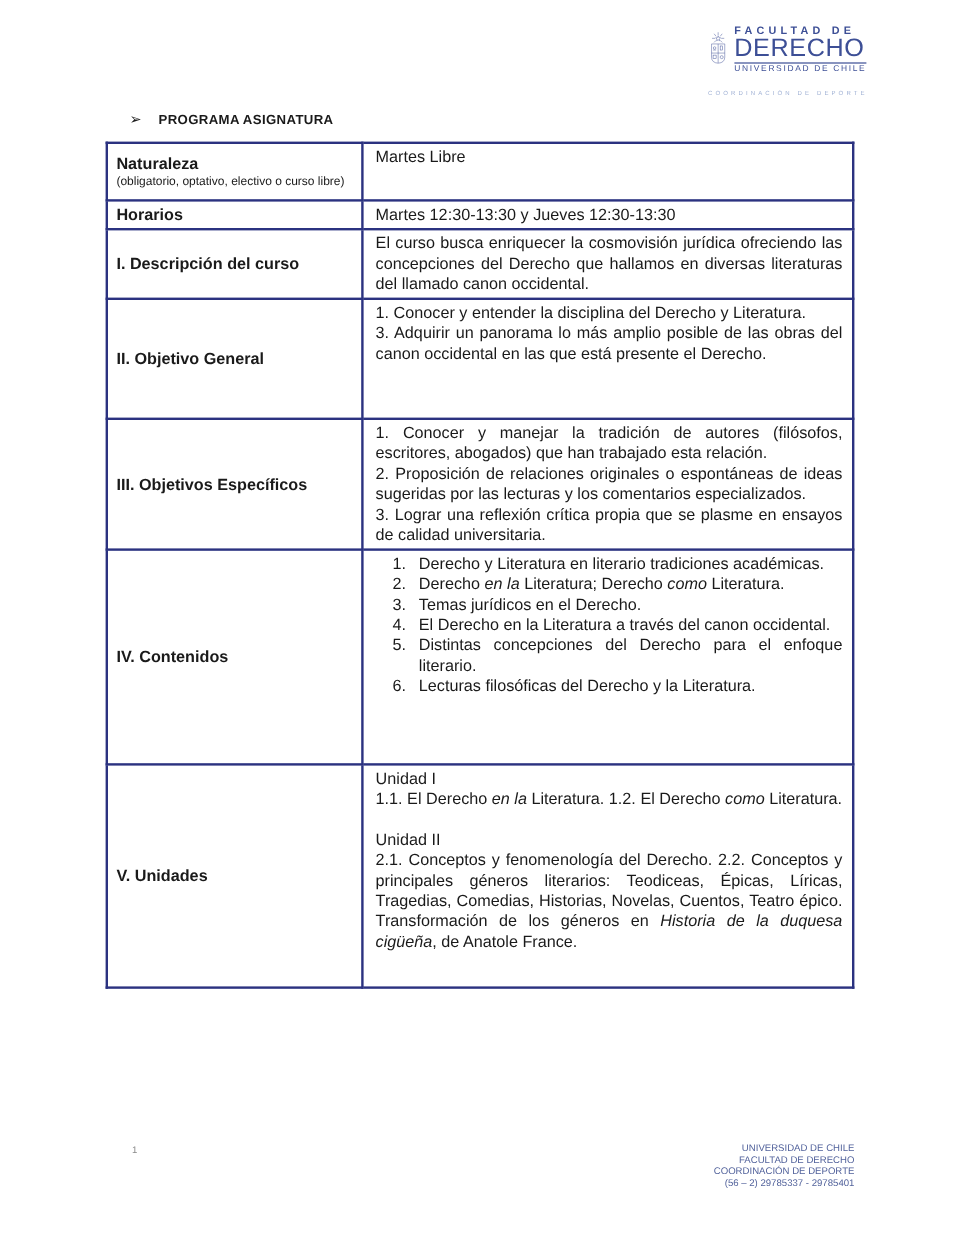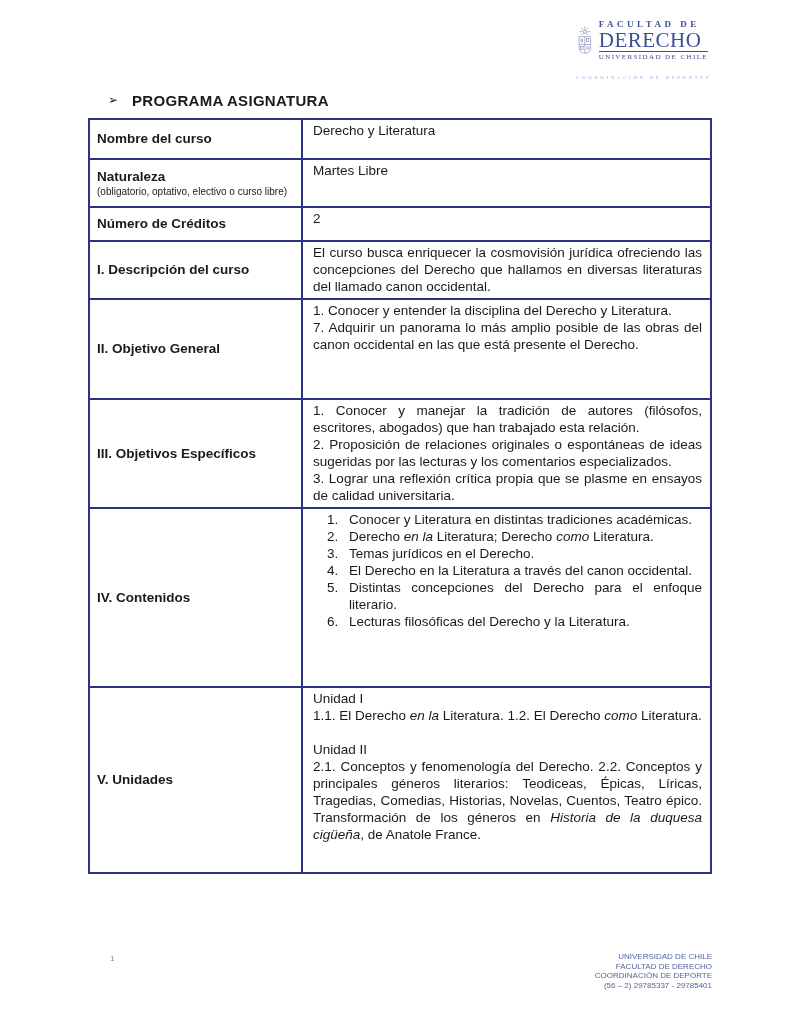--- a/index.html
+++ b/index.html
@@ -8,21 +8,21 @@
   .page {
     position: relative;
     width: 800px;
     height: 1035px;
     background: #ffffff;
     margin: 0 auto;
     overflow: hidden;
   }
 
   
-  .logo { position: absolute; top: 8px; left: 576px; width: 132px; font-family: Liberation Serif, serif; }
+  .logo { position: absolute; top: 8px; left: 590px; width: 132px; }
   .logo-top { display: flex; align-items: center; gap: 5px; }
   .logo-text { display: flex; flex-direction: column; }
   .logo-fac {
     font-size: 9px; font-weight: bold; letter-spacing: 3.5px;
     color: #3d4f96; white-space: nowrap;
   }
   .logo-der {
     font-size: 21px; font-weight: 500; letter-spacing: 0.5px;
     color: #3d4f96; line-height: 22px; white-space: nowrap;
   }
@@ -31,21 +31,21 @@
     border-top: 1px solid #3d4f96; padding-top: 1px; white-space: nowrap;
   }
   .logo-tag {
     margin-top: 3px; font-size: 5px; letter-spacing: 2.6px;
     color: #9fb0d4; white-space: nowrap; overflow: hidden;
   }
 
   
   .title-row { position: absolute; top: 92px; left: 108px; display: flex; align-items: center; gap: 14px; }
   .title-bullet { font-size: 12px; color: #1a1a1a; line-height: 15px; }
-  .title-text { font-size: 15px; font-weight: bold; letter-spacing: 0.3px; }
+  .title-text { font-size: 11px; font-weight: bold; letter-spacing: 0.3px; }
 
   
   table.program {
     position: absolute; top: 118px; left: 88px;
     width: 624px; border-collapse: collapse; table-layout: fixed;
   }
   table.program td {
     border: 2px solid #2b3280;
     font-size: 13.5px;
   }
@@ -119,63 +119,55 @@
     <div class="logo-tag">COORDINACIÓN DE DEPORTES</div>
   </div>
 
   <div class="title-row">
     <span class="title-bullet">➢</span>
     <span class="title-text">PROGRAMA ASIGNATURA</span>
   </div>
 
   <table class="program">
     <tbody>
-      <tr class="r0">
-        <td class="lc">Nombre del curso</td>
-        <td class="vc">
-            <div class="tblock">
-              <span class="tseg-wrap"><span>Derecho y Literatura</span></span>
-            </div>
-          </td>
-      </tr>
       <tr class="r2">
         <td class="lc">
           <div>Naturaleza</div>
           <div class="sublbl">(obligatorio, optativo, electivo o curso libre)</div>
         </td>
         <td class="vc">
             <div class="tblock">
               <span class="tseg-wrap"><span>Martes Libre</span></span>
             </div>
           </td>
       </tr>
-      <tr class="r4">
-        <td class="lc">Número de Créditos</td>
-        <td class="vc">
-            <div class="tblock">
-              <span class="tseg-wrap"><span>2</span></span>
+      <tr class="r3">
+        <td class="lc">Horarios</td>
+        <td class="vc">
+            <div class="tblock">
+              <span class="tseg-wrap"><span>Martes 12:30-13:30 y Jueves 12:30-13:30</span></span>
             </div>
           </td>
       </tr>
       <tr class="r5">
         <td class="lc">I. Descripción del curso</td>
         <td class="vc">
             <div class="tblock">
               <span class="tseg-wrap"><span>El curso busca enriquecer la cosmovisión jurídica ofreciendo las concepciones del Derecho que hallamos en diversas literaturas del llamado canon occidental.</span></span>
             </div>
           </td>
       </tr>
       <tr class="r6">
         <td class="lc">II. Objetivo General</td>
         <td class="vc">
             <div class="tblock">
               <span class="tseg-wrap"><span>1. Conocer y entender la disciplina del Derecho y Literatura.</span></span>
             </div>
             <div class="tblock">
-              <span class="tseg-wrap"><span>7. Adquirir un panorama lo más amplio posible de las obras del canon occidental en las que está presente el Derecho.</span></span>
+              <span class="tseg-wrap"><span>3. Adquirir un panorama lo más amplio posible de las obras del canon occidental en las que está presente el Derecho.</span></span>
             </div>
           </td>
       </tr>
       <tr class="r7">
         <td class="lc">III. Objetivos Específicos</td>
         <td class="vc">
             <div class="tblock">
               <span class="tseg-wrap"><span>1. Conocer y manejar la tradición de autores (filósofos, escritores, abogados) que han trabajado esta relación.</span></span>
             </div>
             <div class="tblock">
@@ -184,21 +176,21 @@
             <div class="tblock">
               <span class="tseg-wrap"><span>3. Lograr una reflexión crítica propia que se plasme en ensayos de calidad universitaria.</span></span>
             </div>
           </td>
       </tr>
       <tr class="r8">
         <td class="lc">IV.  Contenidos</td>
         <td class="vc">
             <div class="tblock tblock-num">
               <span class="tnum">1.</span>
-              <span class="tseg-wrap"><span>Conocer y Literatura en distintas tradiciones académicas.</span></span>
+              <span class="tseg-wrap"><span>Derecho y Literatura en literario tradiciones académicas.</span></span>
             </div>
             <div class="tblock tblock-num">
               <span class="tnum">2.</span>
               <span class="tseg-wrap"><span>Derecho </span><span class="it">en la</span><span> Literatura; Derecho </span><span class="it">como</span><span> Literatura.</span></span>
             </div>
             <div class="tblock tblock-num">
               <span class="tnum">3.</span>
               <span class="tseg-wrap"><span>Temas jurídicos en el Derecho.</span></span>
             </div>
             <div class="tblock tblock-num">

